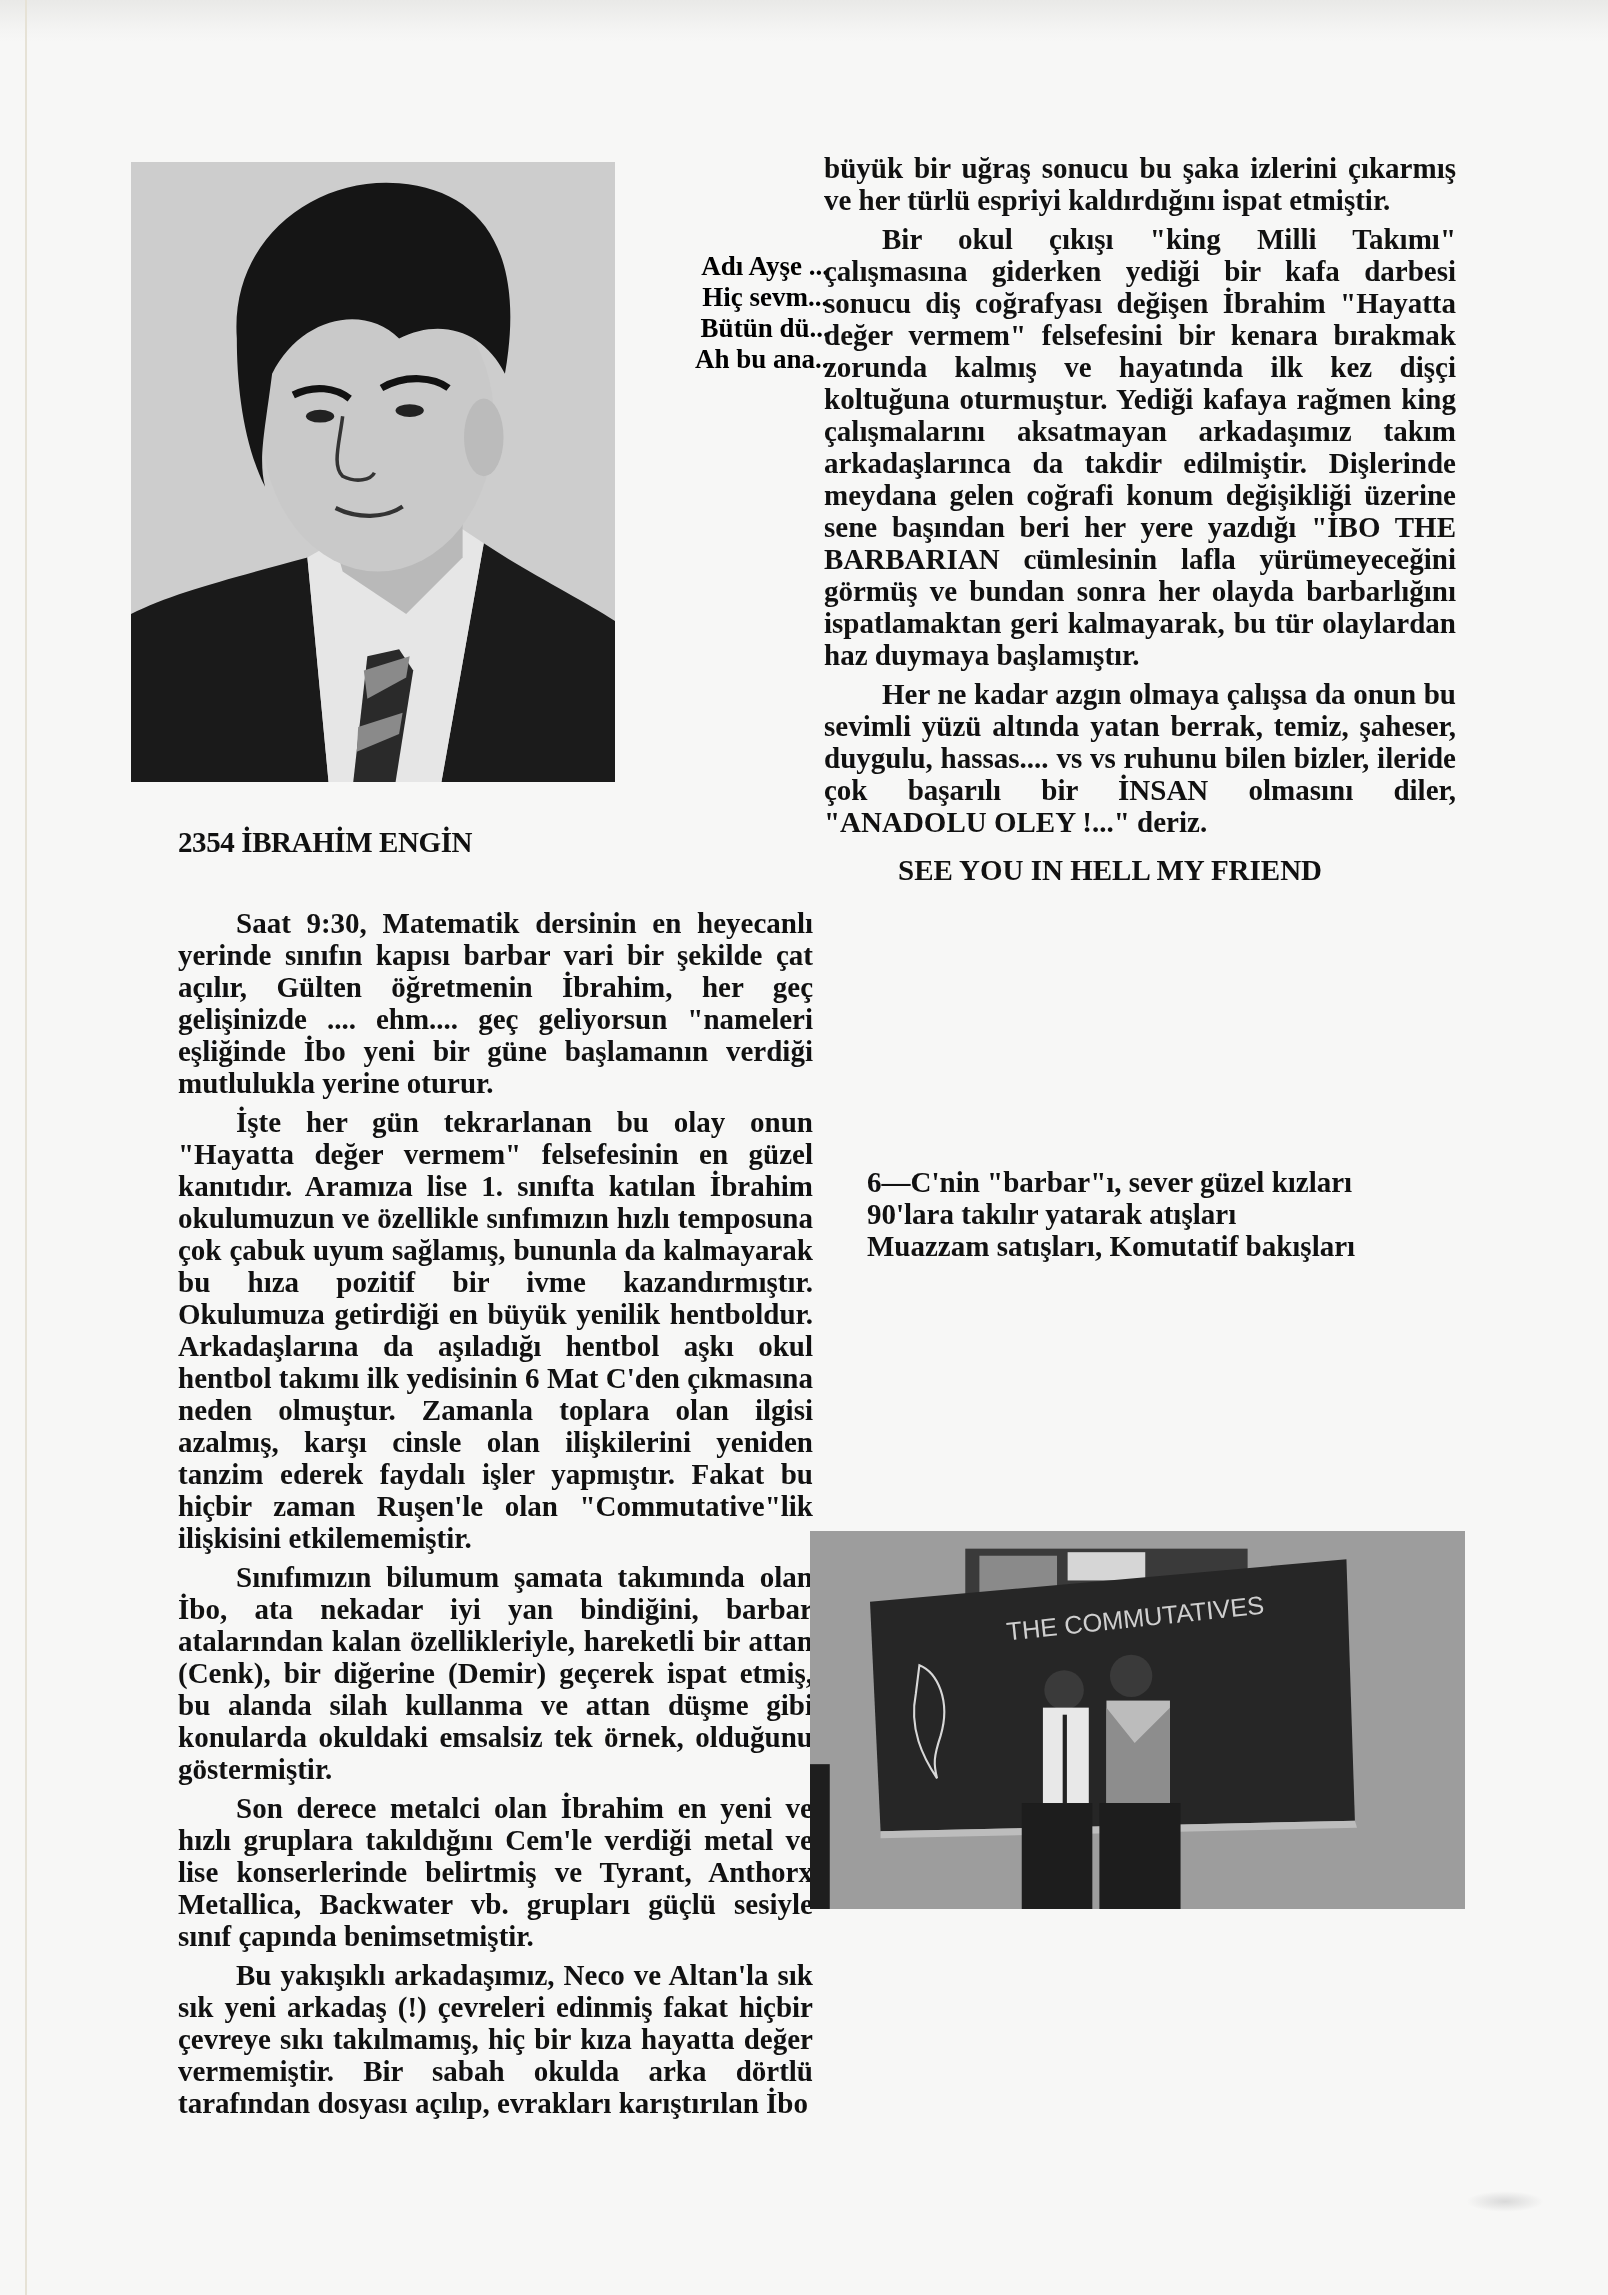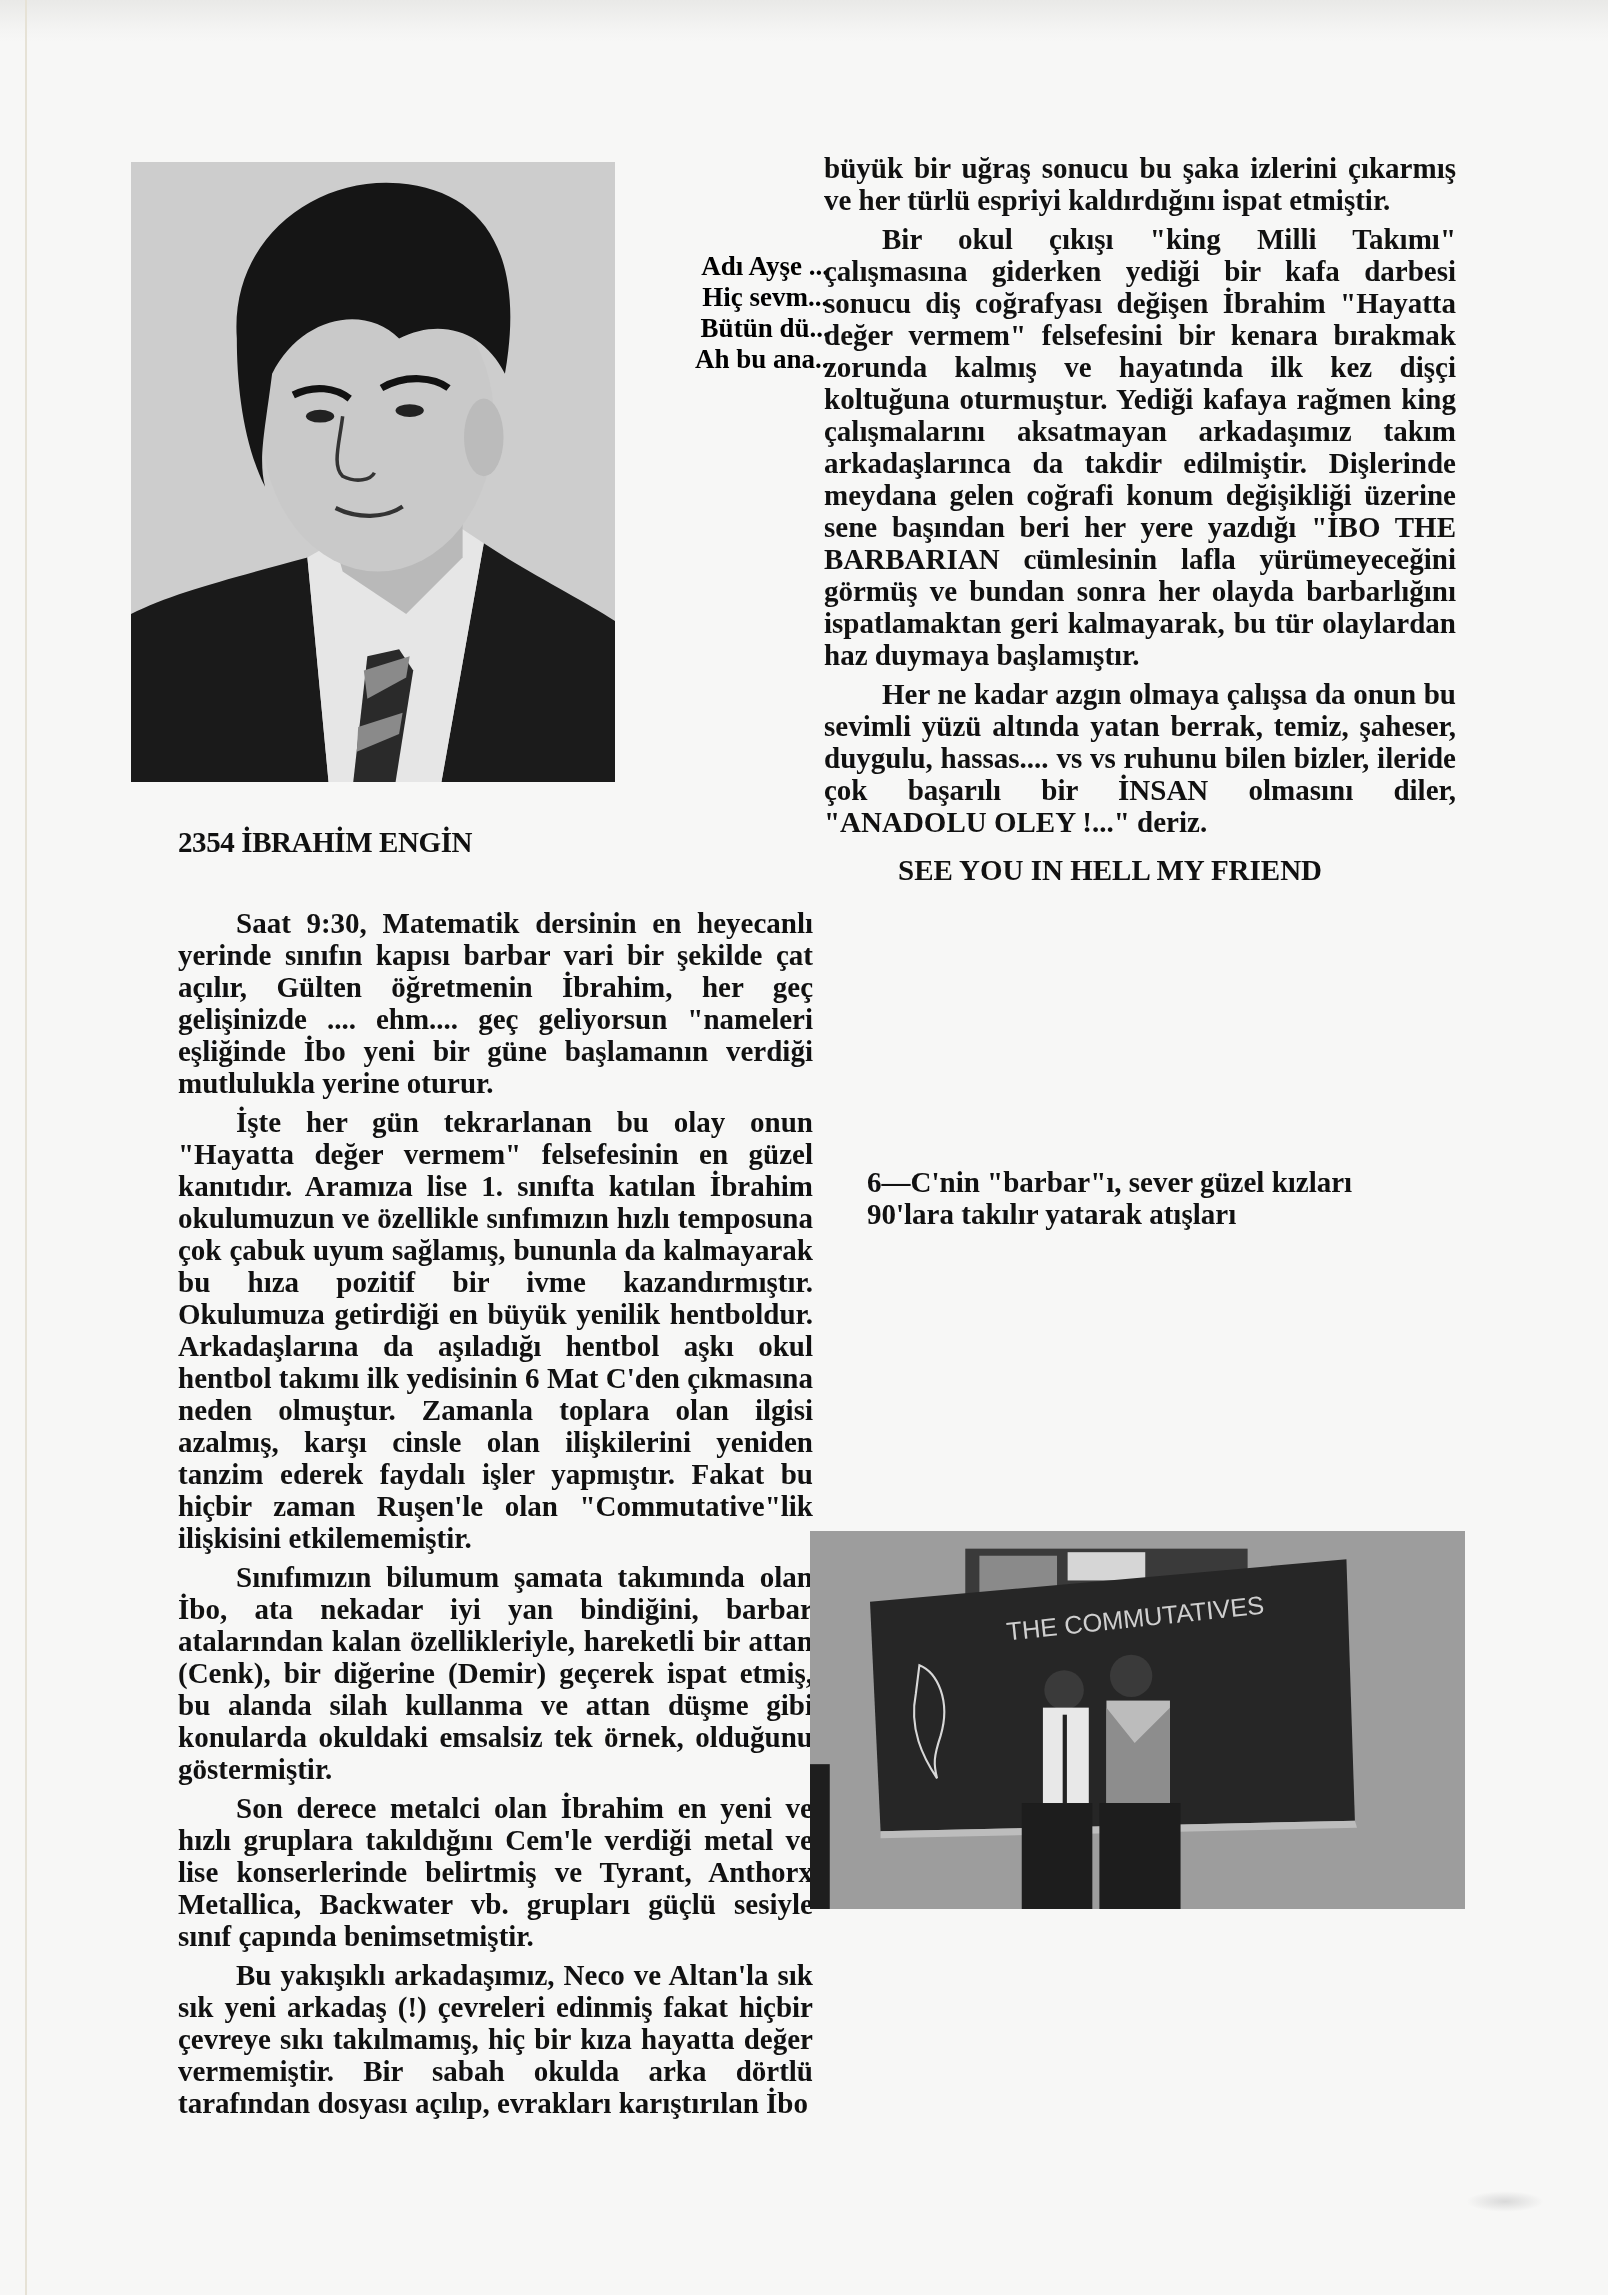--- a/index.html
+++ b/index.html
@@ -125,20 +125,21 @@
 <div class="col col-right">
   <p class="noindent">büyük bir uğraş sonucu bu şaka izlerini çıkarmış ve her türlü espriyi kaldırdığını ispat etmiştir.</p>
   <p>Bir okul çıkışı "king Milli Takımı" çalışmasına giderken yediği bir kafa darbesi sonucu diş coğrafyası değişen İbrahim "Hayatta değer vermem" felsefesini bir kenara bırakmak zorunda kalmış ve hayatında ilk kez dişçi koltuğuna oturmuştur. Yediği kafaya rağmen king çalışmalarını aksatmayan arkadaşımız takım arkadaşlarınca da takdir edilmiştir. Dişlerinde meydana gelen coğrafi konum değişikliği üzerine sene başından beri her yere yazdığı "İBO THE BARBARIAN cümlesinin lafla yürümeyeceğini görmüş ve bundan sonra her olayda barbarlığını ispatlamaktan geri kalmayarak, bu tür olaylardan haz duymaya başlamıştır.</p>
   <p>Her ne kadar azgın olmaya çalışsa da onun bu sevimli yüzü altında yatan berrak, temiz, şaheser, duygulu, hassas.... vs vs ruhunu bilen bizler, ileride çok başarılı bir İNSAN olmasını diler, "ANADOLU OLEY !..." deriz.</p>
   <div class="signoff">SEE YOU IN HELL MY FRIEND</div>
 </div>
 
 <div class="poem">
   <div>6—C'nin "barbar"ı, sever güzel kızları</div>
   <div>90'lara takılır yatarak atışları</div>
+  <div>Muazzam satışları, Komutatif bakışları</div>
 </div>
 
 <div class="group-photo">
   <svg viewBox="0 0 928 535" preserveAspectRatio="none">
     <rect width="928" height="535" fill="#9d9d9d"></rect>
 
     <rect x="220" y="25" width="400" height="85" fill="#3a3a3a"></rect>
     <rect x="240" y="35" width="110" height="65" fill="#8a8a8a"></rect>
     <rect x="365" y="30" width="110" height="40" fill="#d6d6d6"></rect>
 

